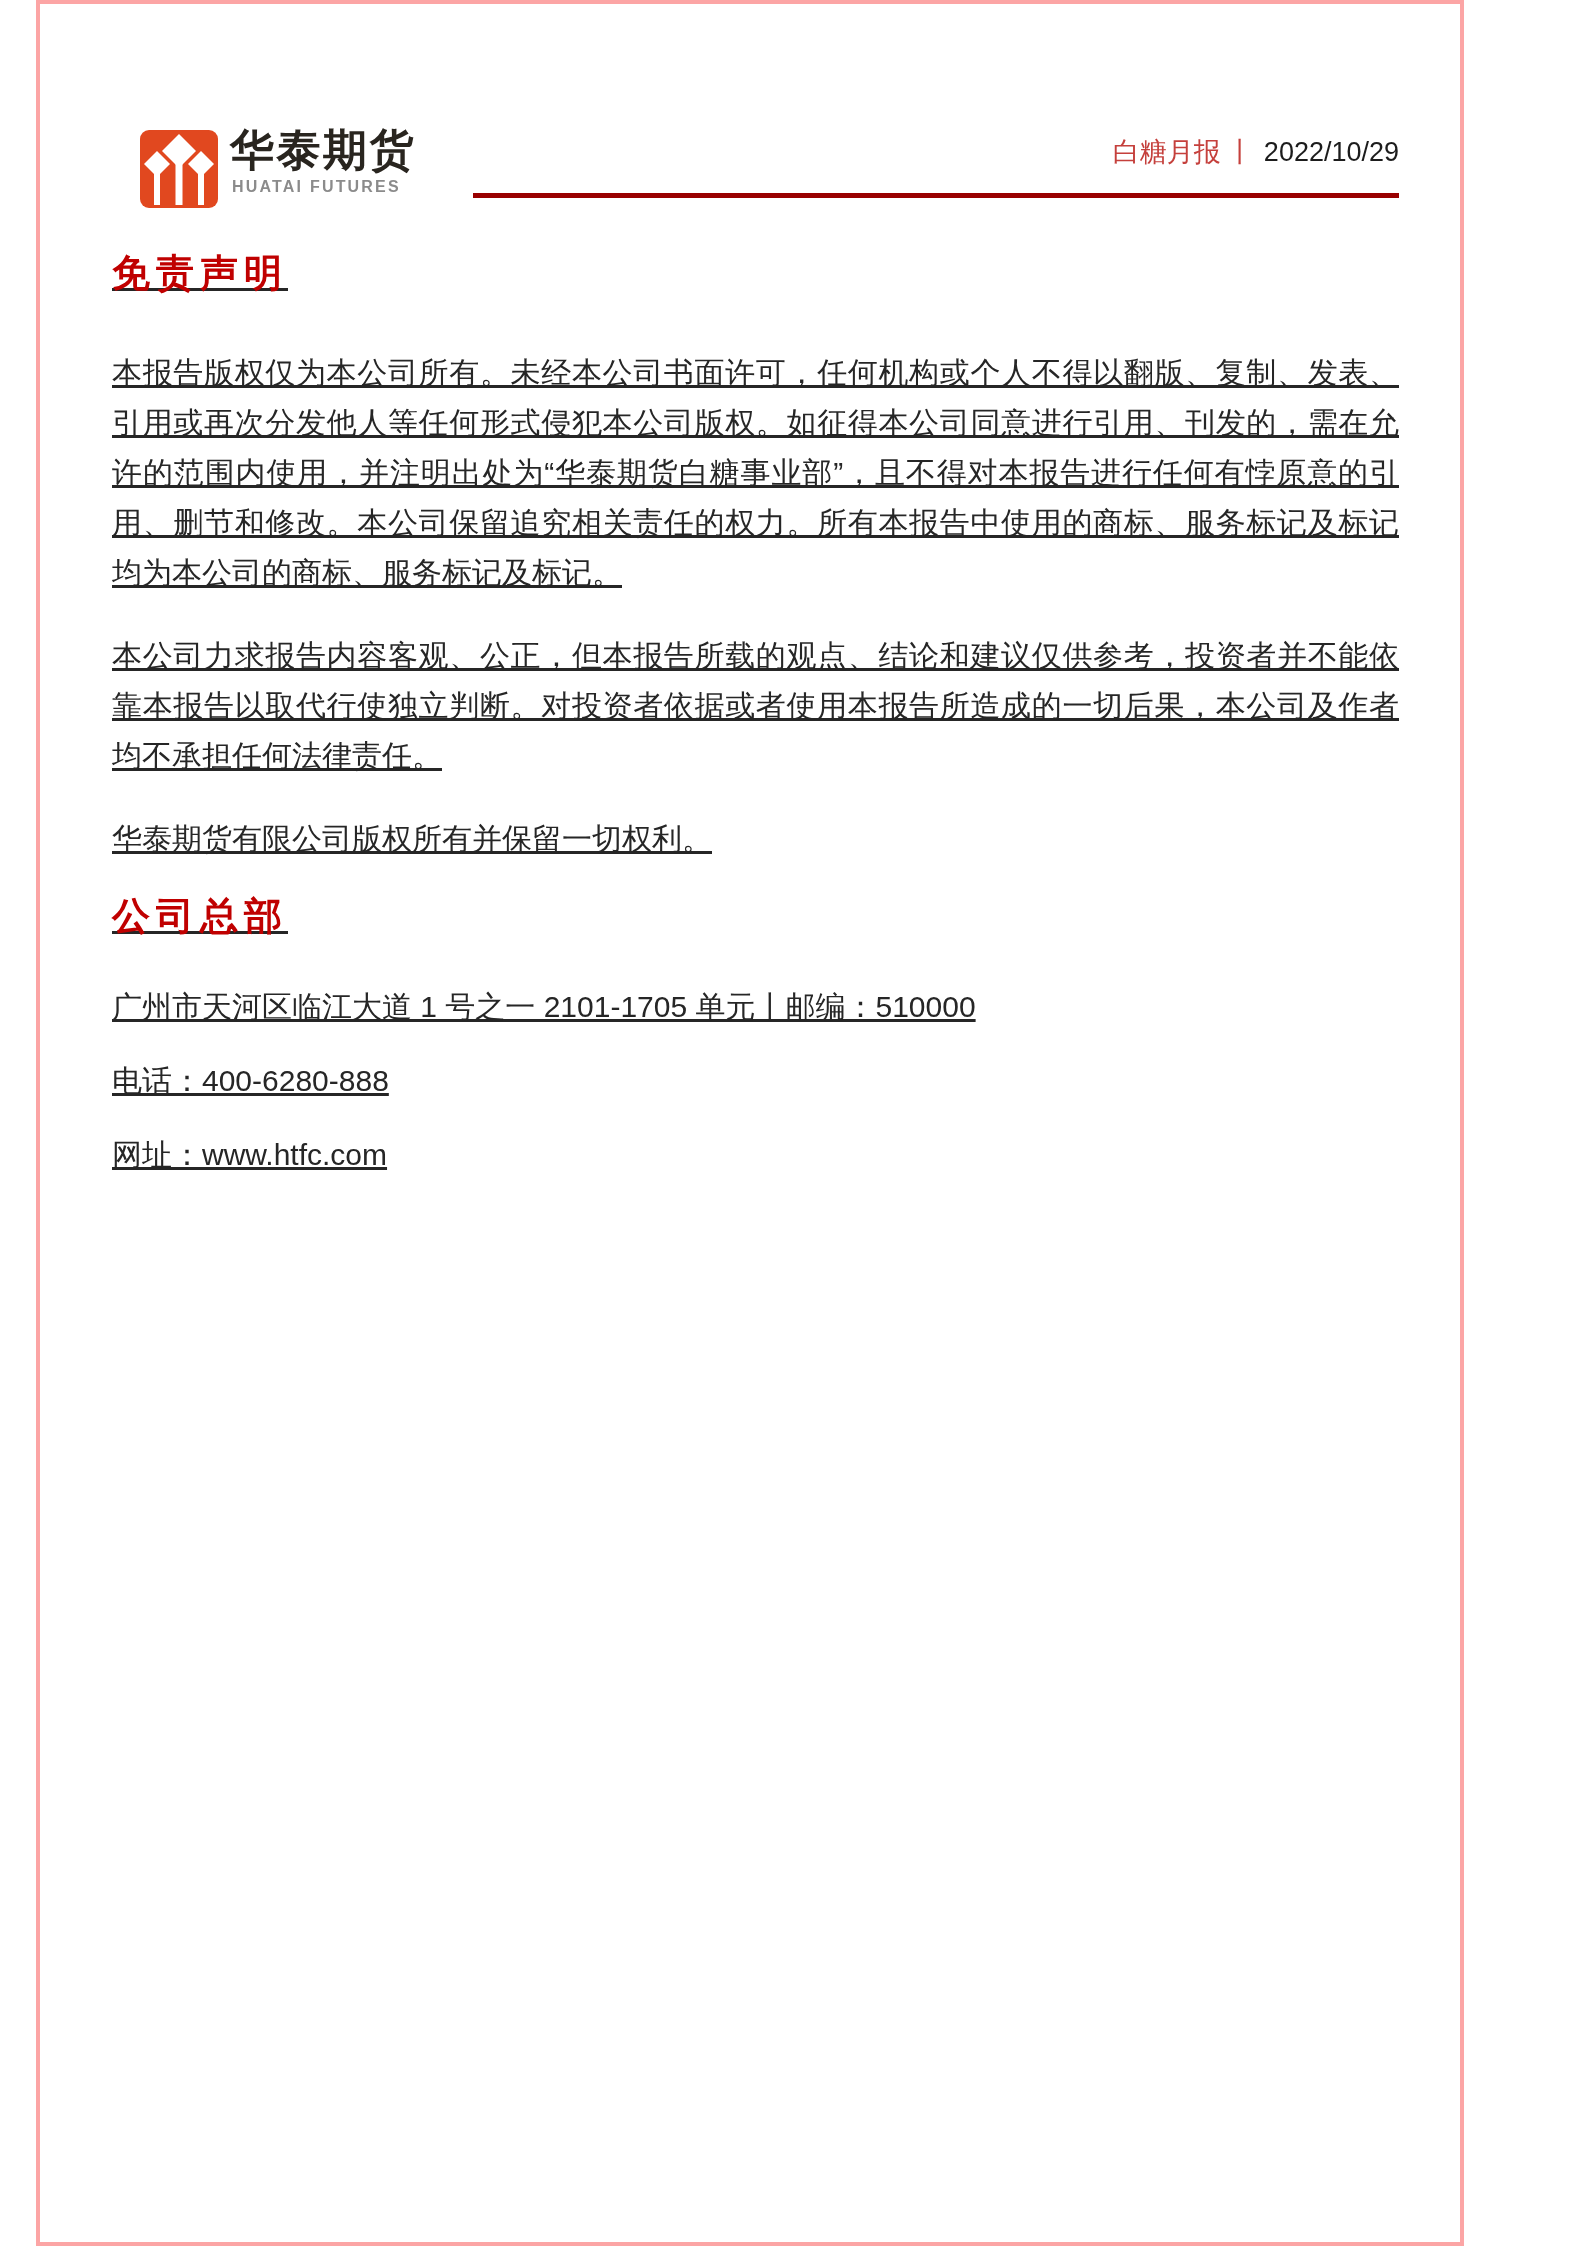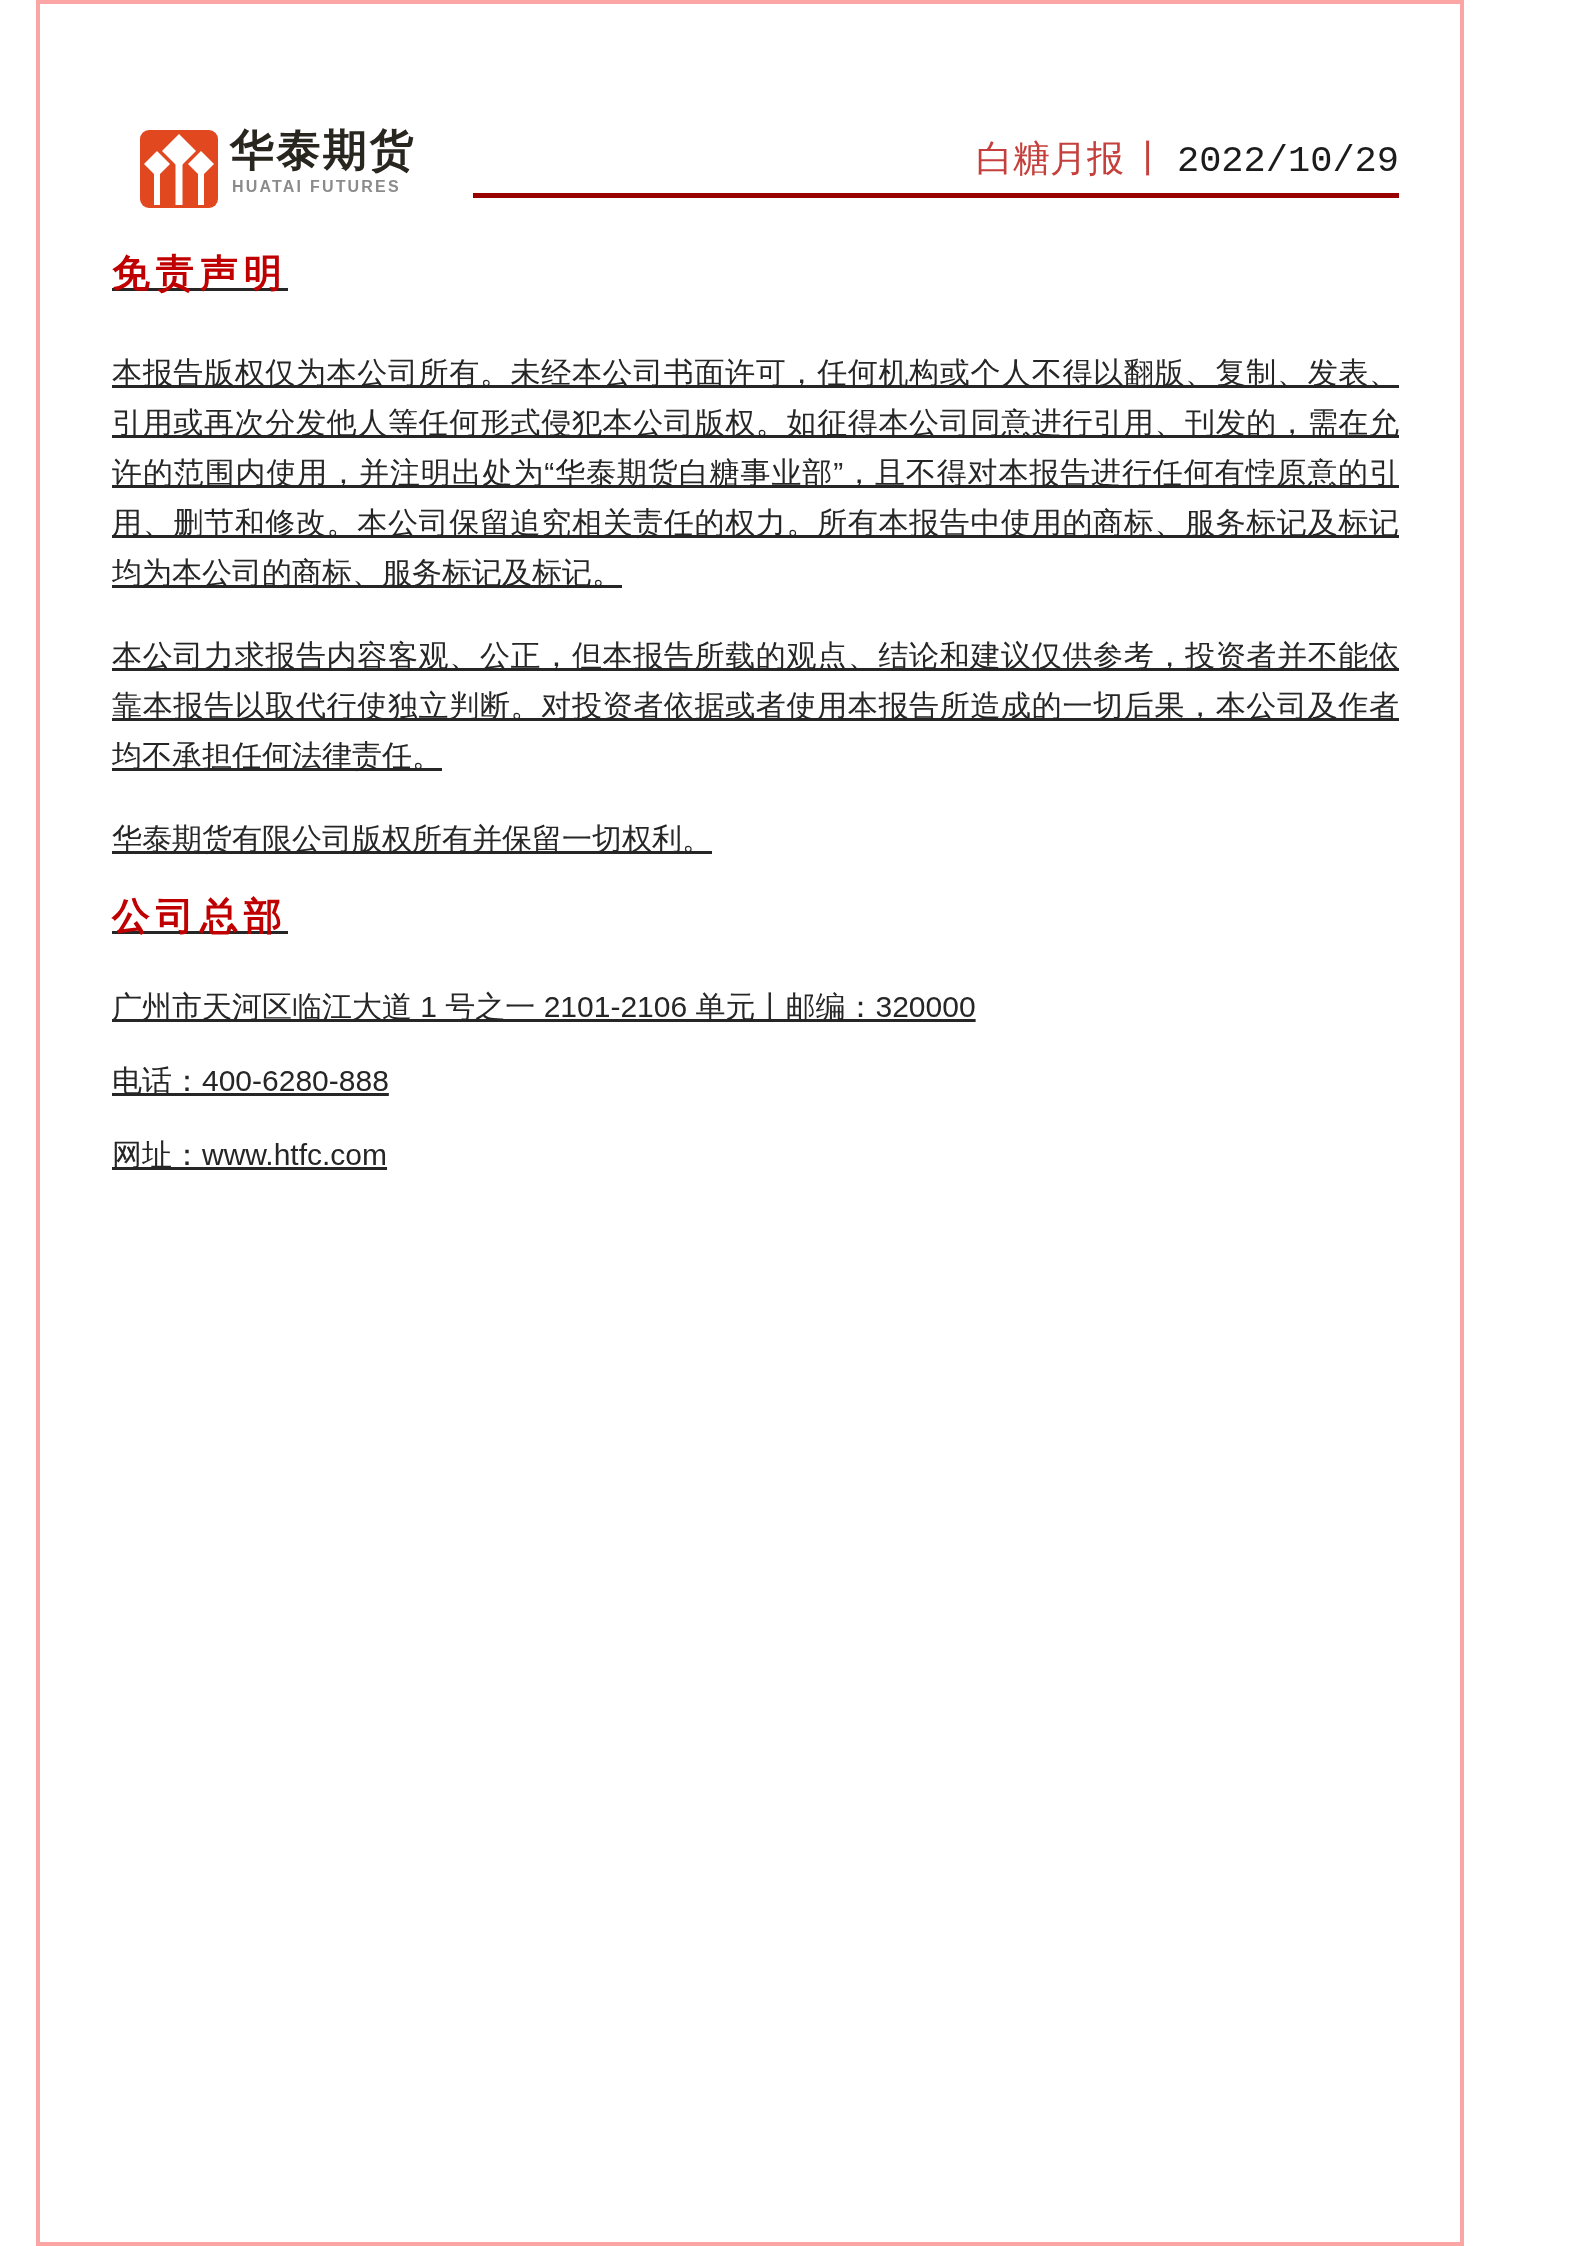--- a/index.html
+++ b/index.html
@@ -35,22 +35,22 @@
     left: 192px; top: 174px;
     font-size: 16px;
     font-weight: bold;
     color: #8b8b8b;
     letter-spacing: 2.2px;
     text-align: right;
   }
   .header-right {
     position: absolute;
     right: 61px; top: 130px;
-    font-family: Liberation Mono, monospace;
-    font-size: 37px;
+    font-family: Liberation Sans, sans-serif;
+    font-size: 27px;
     white-space: nowrap;
   }
   .report-type { color: #c5403c; }
   .header-divider { color: #c5403c; margin: 0 10px 0 6px; }
   .header-date { color: #1c1c1c; }
   .header-line {
     position: absolute;
     left: 433px; right: 61px; top: 189px;
     height: 5px;
     background: #990000;
@@ -115,21 +115,21 @@
   <div class="content">
 
     <h1 class="section-title">免责声明</h1>
 
     <p class="body-para">本报告版权仅为本公司所有。未经本公司书面许可，任何机构或个人不得以翻版、复制、发表、引用或再次分发他人等任何形式侵犯本公司版权。如征得本公司同意进行引用、刊发的，需在允许的范围内使用，并注明出处为“华泰期货白糖事业部”，且不得对本报告进行任何有悖原意的引用、删节和修改。本公司保留追究相关责任的权力。所有本报告中使用的商标、服务标记及标记均为本公司的商标、服务标记及标记。</p>
     <p class="body-para">本公司力求报告内容客观、公正，但本报告所载的观点、结论和建议仅供参考，投资者并不能依靠本报告以取代行使独立判断。对投资者依据或者使用本报告所造成的一切后果，本公司及作者均不承担任何法律责任。</p>
     <p class="body-para">华泰期货有限公司版权所有并保留一切权利。</p>
 
     <h1 class="section-title second">公司总部</h1>
 
-    <p class="info-line">广州市天河区临江大道 1 号之一 2101-2106 单元丨邮编：320000</p>
+    <p class="info-line">广州市天河区临江大道 1 号之一 2101-1705 单元丨邮编：510000</p>
 
     <p class="info-line"><span>电话：</span><span>400-6280-888</span></p>
 
     <p class="info-line"><span>网址：</span><span>www.htfc.com</span></p>
 
   </div>
 
 </div>
 
 </body></html>

